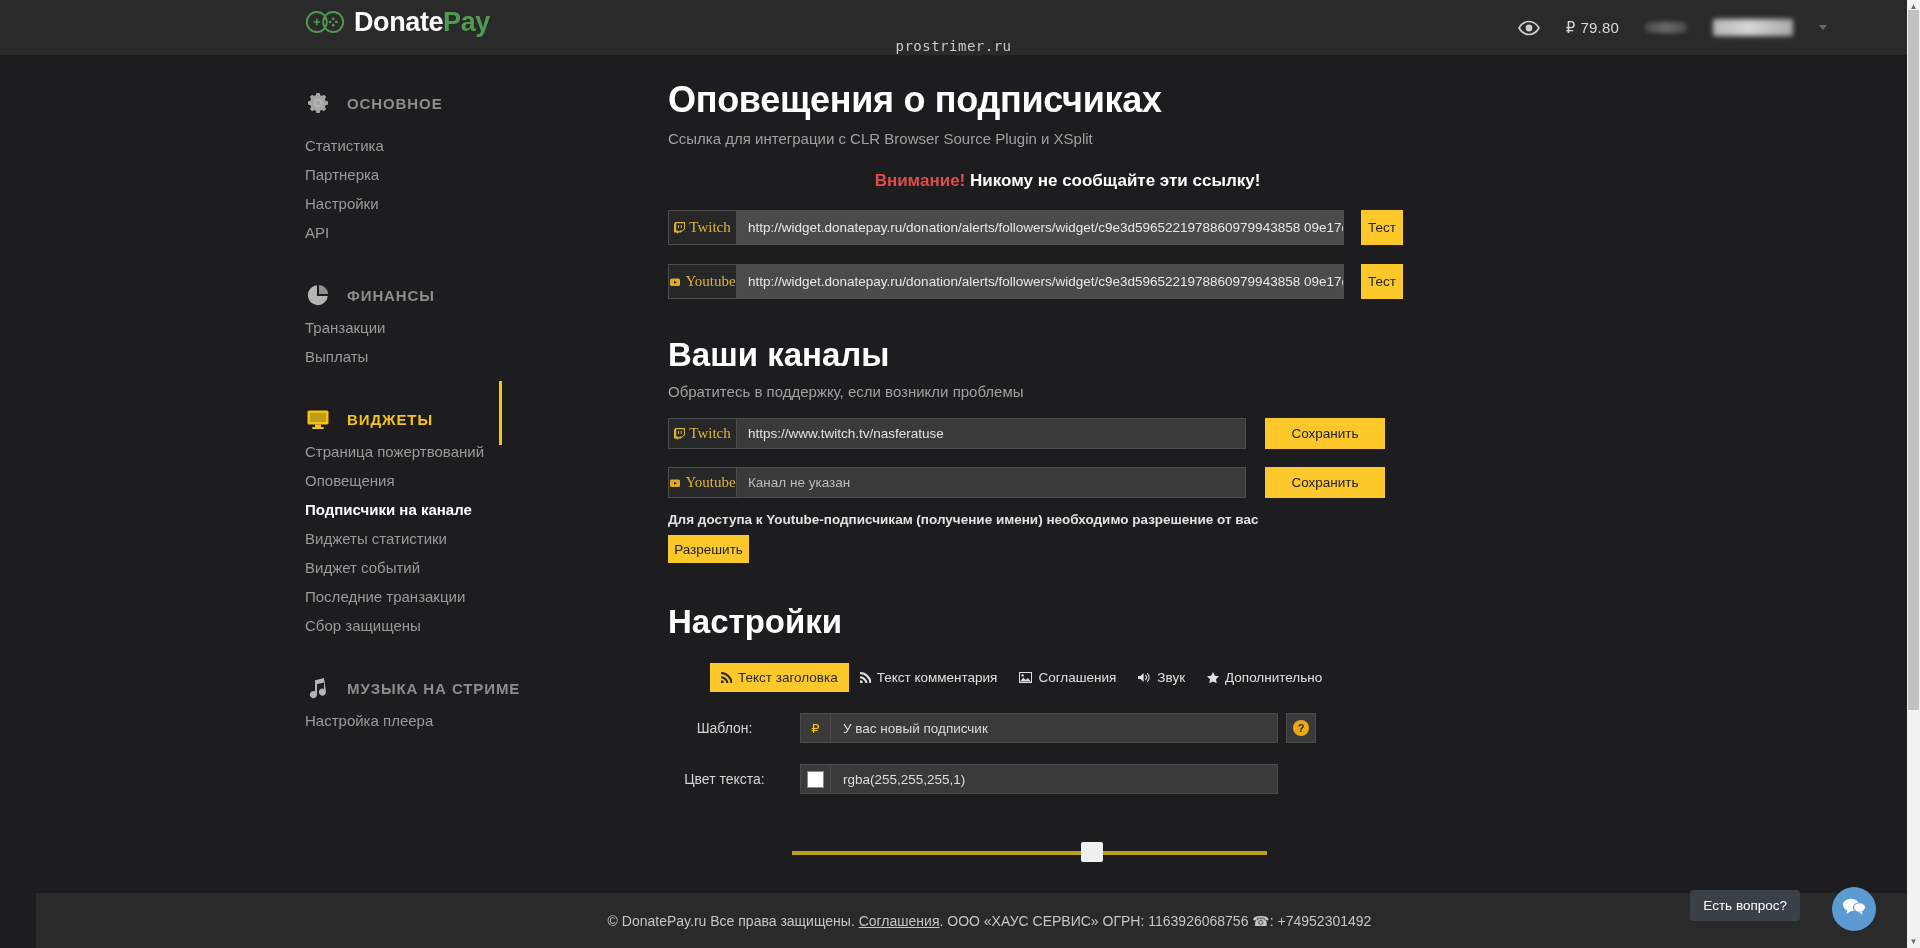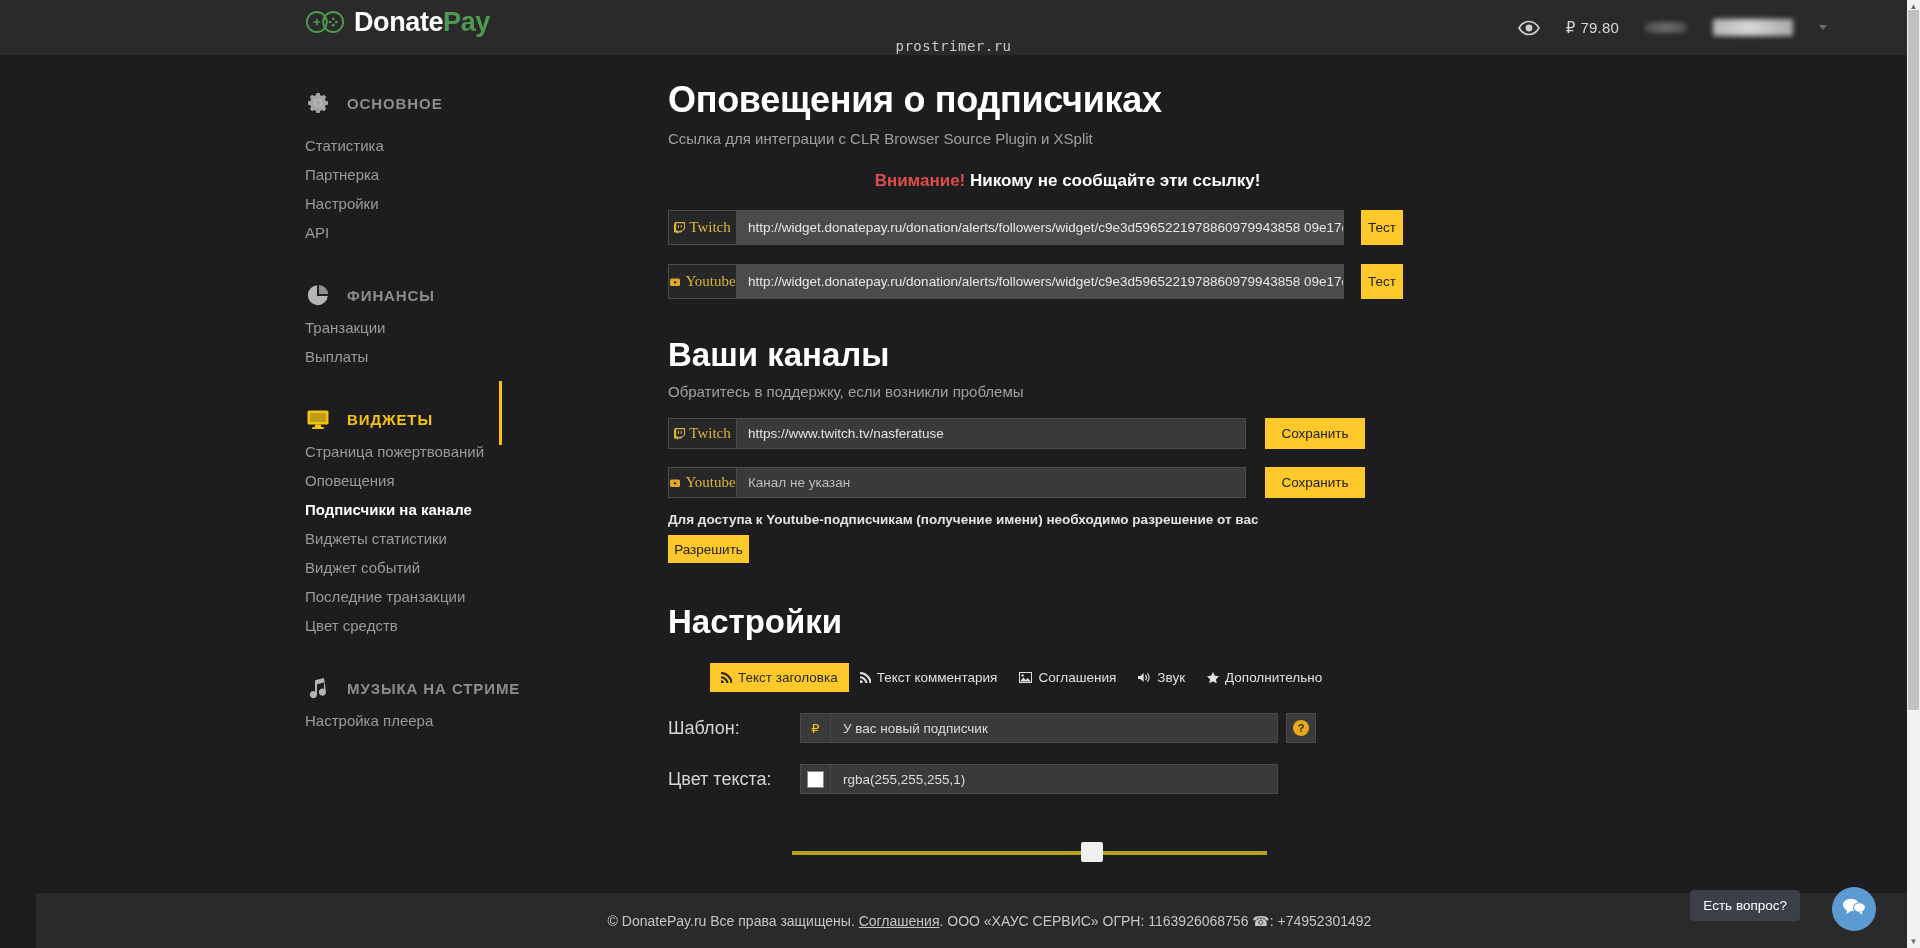--- a/index.html
+++ b/index.html
@@ -147,21 +147,21 @@
 
   .chan-row { display: flex; align-items: stretch; margin-top: 18px; height: 31px; }
   .chan-input {
     flex: none; width: 510px; background: #3a3a3a;
     border: 1px solid #4c4c4c; color: #e3e3e3;
     font-size: 13.5px; padding: 0 11px; line-height: 29px;
     white-space: nowrap; overflow: hidden;
   }
   .chan-input.placeholder { color: #bcbcbc; }
   .btn-save {
-    margin-left: 19px; width: 100px; background: #fdc82a;
+    margin-left: 19px; width: 120px; background: #fdc82a;
     color: #222; font-size: 13.5px; display: flex;
     align-items: center; justify-content: center; cursor: pointer; border: none;
   }
   .yt-note {
     margin-top: 14px; font-size: 13.5px; color: #e2e2e2; font-weight: bold;
   }
   .btn-allow {
     margin-top: 8px; width: 81px; height: 28px; background: #fdc82a;
     color: #222; font-size: 13.5px; display: flex; align-items: center;
     justify-content: center; cursor: pointer; border: none;
@@ -176,22 +176,22 @@
     padding: 7px 11px; font-size: 13.5px; color: #e0e0e0;
     cursor: pointer; white-space: nowrap;
   }
   .tab.active { background: #fdc82a; color: #2a2a2a; }
   .tab svg { display: block; flex: none; }
 
   .field-row {
     display: flex; align-items: center; margin-top: 21px;
   }
   .field-label {
-    width: 132px; text-align: left; padding-right: 19px;
-    font-size: 18px; color: #d6d6d6;
+    width: 132px; text-align: center; padding-right: 19px;
+    font-size: 14px; color: #d6d6d6;
   }
   .field-control {
     display: flex; align-items: stretch; height: 30px; width: 478px;
     border: 1px solid #4a4a4a; background: #3a3a3a;
   }
   .field-prefix {
     width: 30px; display: flex; align-items: center; justify-content: center;
     border-right: 1px solid #4a4a4a; color: #f5c311; font-size: 13px;
   }
   .field-value {
@@ -343,21 +343,21 @@
       </span>
       <span class="sec-label">ВИДЖЕТЫ</span>
       <span class="active-bar"></span>
     </div>
     <a class="nav-item">Страница пожертвований</a>
     <a class="nav-item">Оповещения</a>
     <a class="nav-item active">Подписчики на канале</a>
     <a class="nav-item">Виджеты статистики</a>
     <a class="nav-item">Виджет событий</a>
     <a class="nav-item">Последние транзакции</a>
-    <a class="nav-item">Цвет средств</a>
+    <a class="nav-item">Сбор защищены</a>
 
     <div class="nav-section">
       <span>
         <svg class="sec-icon" viewBox="0 0 26 26">
           <path fill="#b4b4b4" d="M19 3l-9 2.2v11.2a3.6 3.6 0 10 2 3.1V9.2l7-1.7v6.4a3.6 3.6 0 102 3.1z"></path>
         </svg>
       </span>
       <span class="sec-label">МУЗЫКА НА СТРИМЕ</span>
     </div>
     <a class="nav-item">Настройка плеера</a>

